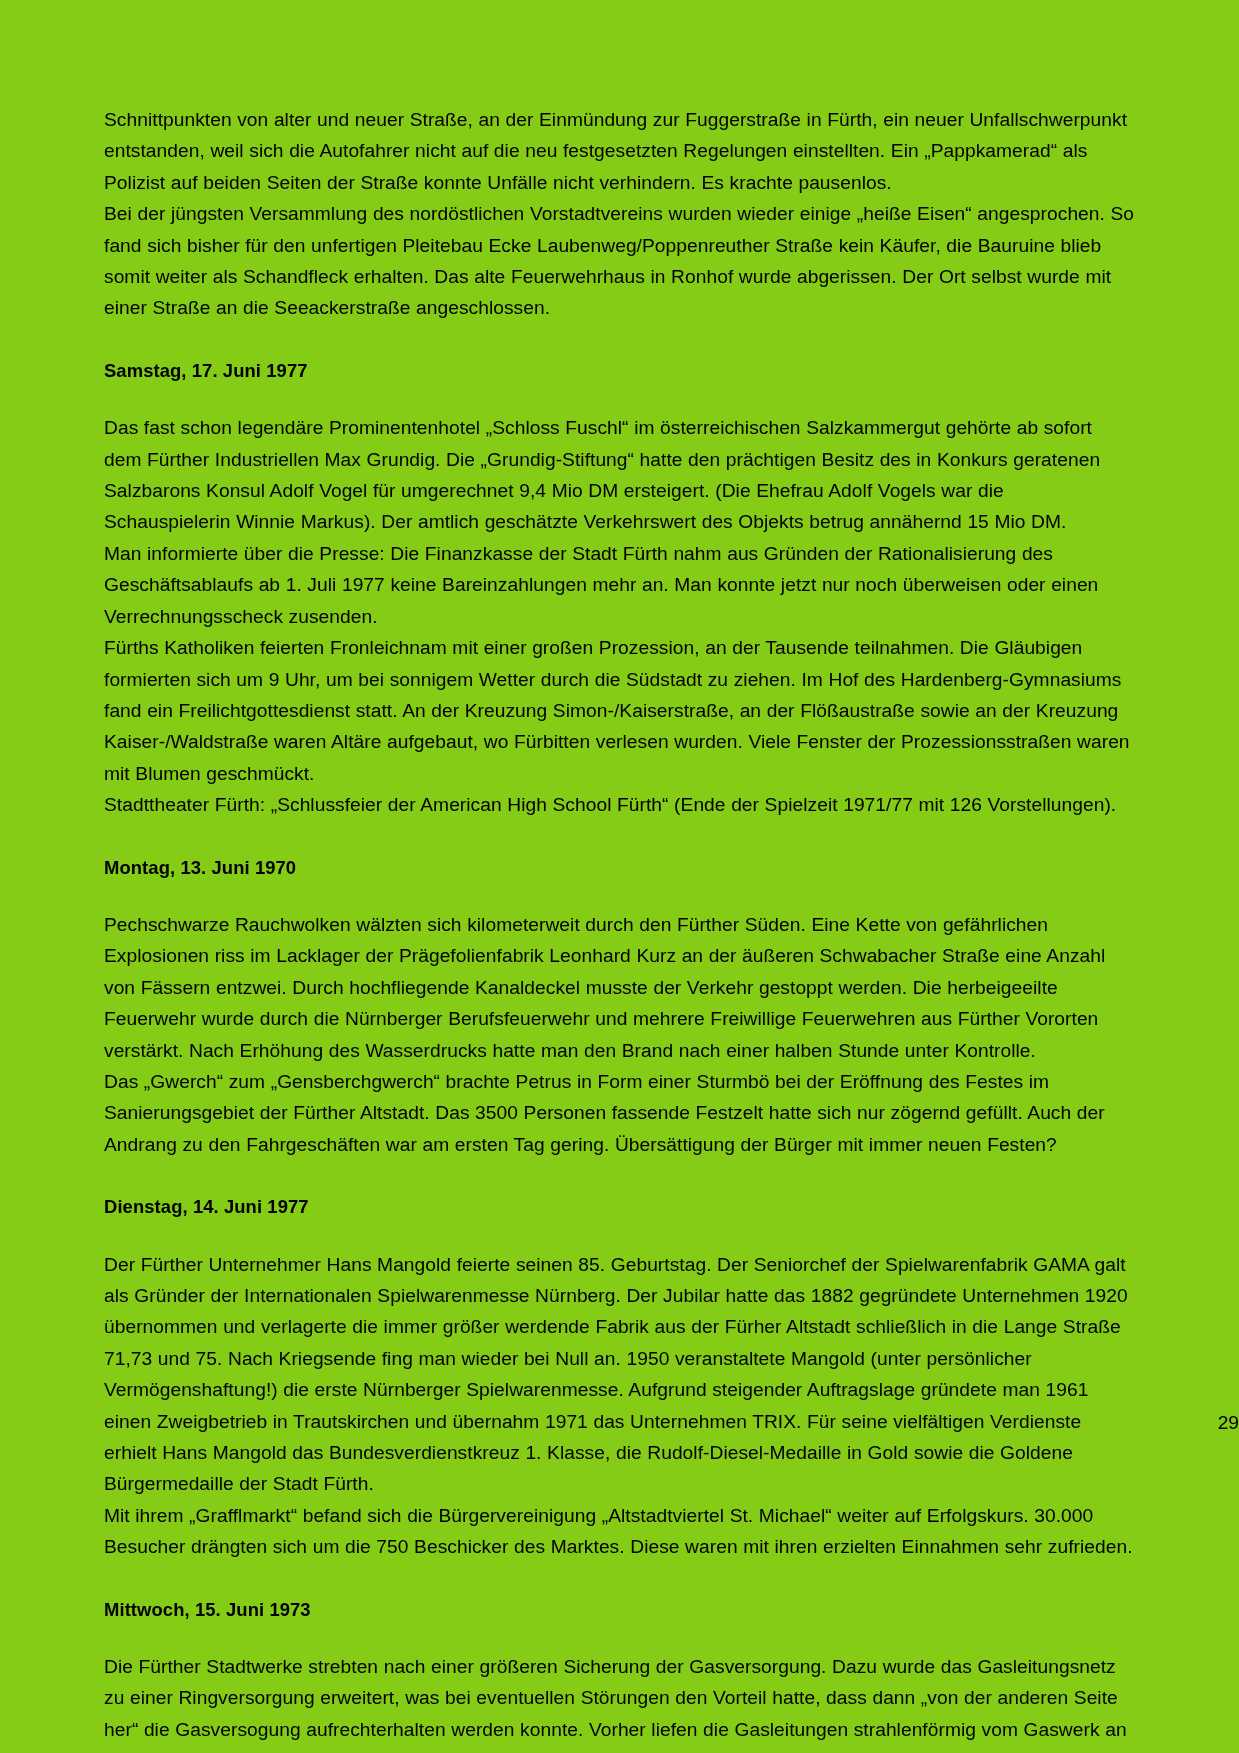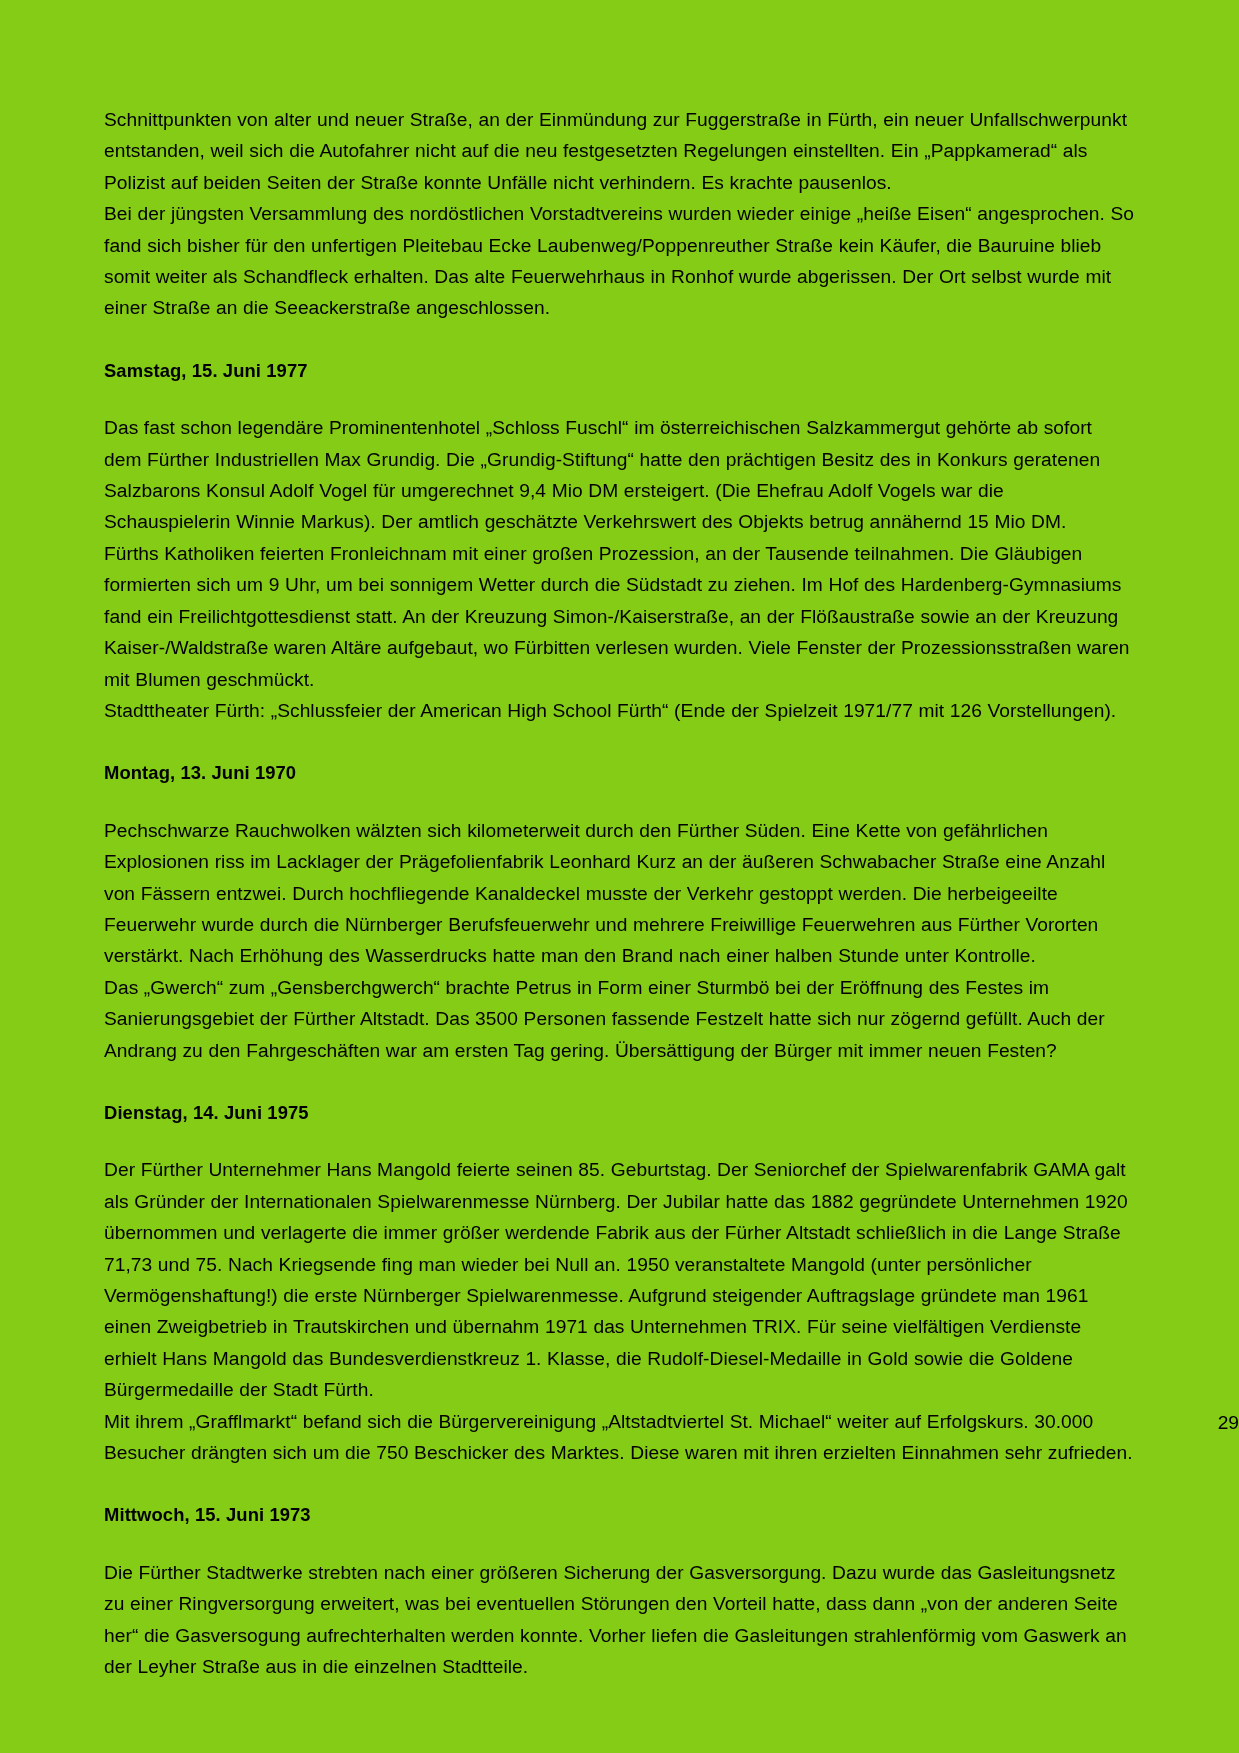--- a/index.html
+++ b/index.html
@@ -52,32 +52,33 @@
   }
 </style>
 </head>
 <body>
 
 <div class="page">
   <div class="content" id="content">
       <p class="para">Schnittpunkten von alter und neuer Straße, an der Einmündung zur Fuggerstraße in Fürth, ein neuer Unfallschwerpunkt entstanden, weil sich die Autofahrer nicht auf die neu festgesetzten Regelungen einstellten. Ein „Pappkamerad“ als Polizist auf beiden Seiten der Straße konnte Unfälle nicht verhindern. Es krachte pausenlos.</p>
       <p class="para">Bei der jüngsten Versammlung des nordöstlichen Vorstadtvereins wurden wieder einige „heiße Eisen“ angesprochen. So fand sich bisher für den unfertigen Pleitebau Ecke Laubenweg/Poppenreuther Straße kein Käufer, die Bauruine blieb somit weiter als Schandfleck erhalten. Das alte Feuerwehrhaus in Ronhof wurde abgerissen. Der Ort selbst wurde mit einer Straße an die Seeackerstraße angeschlossen.</p>
       <div class="gap-before-heading"></div>
-      <h2 class="date-heading">Samstag, 15. Juni 1977</h2>
+      <h2 class="date-heading">Samstag, 17. Juni 1977</h2>
       <div class="gap-after-heading"></div>
       <p class="para">Das fast schon legendäre Prominentenhotel „Schloss Fuschl“ im österreichischen Salzkammergut gehörte ab sofort dem Fürther Industriellen Max Grundig. Die „Grundig-Stiftung“ hatte den prächtigen Besitz des in Konkurs geratenen Salzbarons Konsul Adolf Vogel für umgerechnet 9,4 Mio DM ersteigert. (Die Ehefrau Adolf Vogels war die Schauspielerin Winnie Markus). Der amtlich geschätzte Verkehrswert des Objekts betrug annähernd 15 Mio DM.</p>
+      <p class="para">Man informierte über die Presse: Die Finanzkasse der Stadt Fürth nahm aus Gründen der Rationalisierung des Geschäftsablaufs ab 1. Juli 1977 keine Bareinzahlungen mehr an. Man konnte jetzt nur noch überweisen oder einen Verrechnungsscheck zusenden.</p>
       <p class="para">Fürths Katholiken feierten Fronleichnam mit einer großen Prozession, an der Tausende teilnahmen. Die Gläubigen formierten sich um 9 Uhr, um bei sonnigem Wetter durch die Südstadt zu ziehen. Im Hof des Hardenberg-Gymnasiums fand ein Freilichtgottesdienst statt. An der Kreuzung Simon-/Kaiserstraße, an der Flößaustraße sowie an der Kreuzung Kaiser-/Waldstraße waren Altäre aufgebaut, wo Fürbitten verlesen wurden. Viele Fenster der Prozessionsstraßen waren mit Blumen geschmückt.</p>
       <p class="para">Stadttheater Fürth: „Schlussfeier der American High School Fürth“ (Ende der Spielzeit 1971/77 mit 126 Vorstellungen).</p>
       <div class="gap-before-heading"></div>
       <h2 class="date-heading">Montag, 13. Juni 1970</h2>
       <div class="gap-after-heading"></div>
       <p class="para">Pechschwarze Rauchwolken wälzten sich kilometerweit durch den Fürther Süden. Eine Kette von gefährlichen Explosionen riss im Lacklager der Prägefolienfabrik Leonhard Kurz an der äußeren Schwabacher Straße eine Anzahl von Fässern entzwei. Durch hochfliegende Kanaldeckel musste der Verkehr gestoppt werden. Die herbeigeeilte Feuerwehr wurde durch die Nürnberger Berufsfeuerwehr und mehrere Freiwillige Feuerwehren aus Fürther Vororten verstärkt. Nach Erhöhung des Wasserdrucks hatte man den Brand nach einer halben Stunde unter Kontrolle.</p>
       <p class="para">Das „Gwerch“ zum „Gensberchgwerch“ brachte Petrus in Form einer Sturmbö bei der Eröffnung des Festes im Sanierungsgebiet der Fürther Altstadt. Das 3500 Personen fassende Festzelt hatte sich nur zögernd gefüllt. Auch der Andrang zu den Fahrgeschäften war am ersten Tag gering. Übersättigung der Bürger mit immer neuen Festen?</p>
       <div class="gap-before-heading"></div>
-      <h2 class="date-heading">Dienstag, 14. Juni 1975</h2>
+      <h2 class="date-heading">Dienstag, 14. Juni 1977</h2>
       <div class="gap-after-heading"></div>
       <p class="para">Der Fürther Unternehmer Hans Mangold feierte seinen 85. Geburtstag. Der Seniorchef der Spielwarenfabrik GAMA galt als Gründer der Internationalen Spielwarenmesse Nürnberg. Der Jubilar hatte das 1882 gegründete Unternehmen 1920 übernommen und verlagerte die immer größer werdende Fabrik aus der Fürher Altstadt schließlich in die Lange Straße 71,73 und 75. Nach Kriegsende fing man wieder bei Null an. 1950 veranstaltete Mangold (unter persönlicher Vermögenshaftung!) die erste Nürnberger Spielwarenmesse. Aufgrund steigender Auftragslage gründete man 1961 einen Zweigbetrieb in Trautskirchen und übernahm 1971 das Unternehmen TRIX. Für seine vielfältigen Verdienste erhielt Hans Mangold das Bundesverdienstkreuz 1. Klasse, die Rudolf-Diesel-Medaille in Gold sowie die Goldene Bürgermedaille der Stadt Fürth.</p>
       <p class="para">Mit ihrem „Grafflmarkt“ befand sich die Bürgervereinigung „Altstadtviertel St. Michael“ weiter auf Erfolgskurs. 30.000 Besucher drängten sich um die 750 Beschicker des Marktes. Diese waren mit ihren erzielten Einnahmen sehr zufrieden.</p>
       <div class="gap-before-heading"></div>
       <h2 class="date-heading">Mittwoch, 15. Juni 1973</h2>
       <div class="gap-after-heading"></div>
       <p class="para">Die Fürther Stadtwerke strebten nach einer größeren Sicherung der Gasversorgung. Dazu wurde das Gasleitungsnetz zu einer Ringversorgung erweitert, was bei eventuellen Störungen den Vorteil hatte, dass dann „von der anderen Seite her“ die Gasversogung aufrechterhalten werden konnte. Vorher liefen die Gasleitungen strahlenförmig vom Gaswerk an der Leyher Straße aus in die einzelnen Stadtteile.</p>
     </div>
   <div class="page-number">29</div>
 </div>

